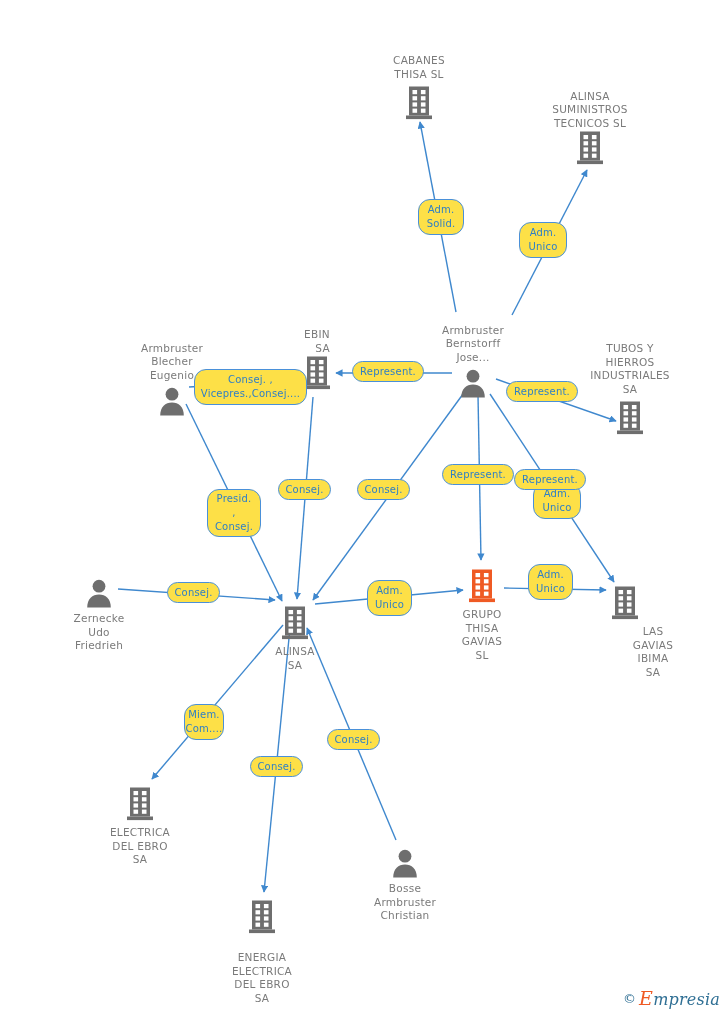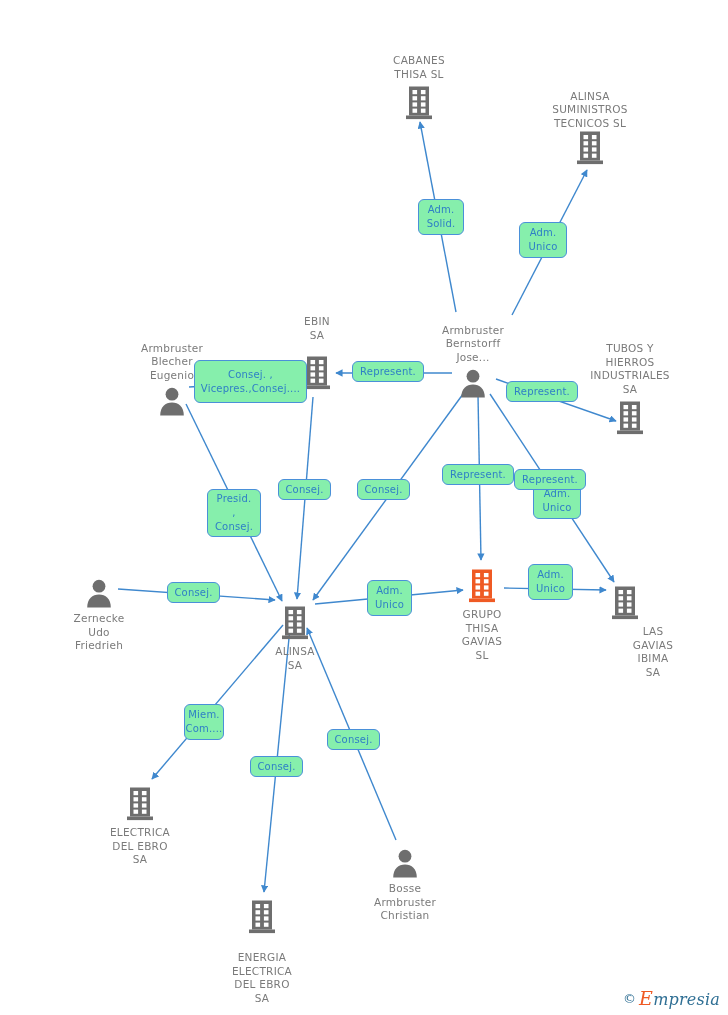--- a/index.html
+++ b/index.html
@@ -24,23 +24,23 @@
 
   
   .bld{display:block;}
   
   .per{display:block;}
 
   
   .rel{
     position:absolute;
     box-sizing:border-box;
-    background:#86efac;
+    background:#fde047;
     border:1px solid #4a90d9;
-    border-radius:6px;
+    border-radius:12px;
     color:#2f7fc6;
     font-size:10px;
     line-height:13px;
     letter-spacing:.2px;
     text-align:center;
     display:flex;align-items:center;justify-content:center;
     padding:1px 19px;
     white-space:pre-line;
   }
   .rel.two{line-height:14px;}
@@ -160,21 +160,21 @@
               <rect x="16.9" y="5" width="4.6" height="4.2"></rect>
               <rect x="8.5" y="11.2" width="4.6" height="4.2"></rect>
               <rect x="16.9" y="11.2" width="4.6" height="4.2"></rect>
               <rect x="8.5" y="17.4" width="4.6" height="4.2"></rect>
               <rect x="16.9" y="17.4" width="4.6" height="4.2"></rect>
               <rect x="8.5" y="23.6" width="4.6" height="4.2"></rect>
               <rect x="16.9" y="23.6" width="4.6" height="4.2"></rect>
             </g>
           </svg>
         </span>
-        <div class="caption" style="bottom: 13px; white-space: pre-line;">EBIN SA</div>
+        <div class="caption" style="bottom: 0; white-space: pre-line; text-align: right;">EBIN SA</div>
       </div>
       <div class="node cap-above" style="left: 630px; top: 400px;">
         <span class="glyph">
           <svg class="bld" width="30" height="36" viewBox="0 0 30 36" aria-hidden="true">
             <rect x="5" y="1.5" width="20" height="29" fill="#6e6e6e"></rect>
             <rect x="2" y="30.5" width="26" height="3.6" fill="#6e6e6e"></rect>
             <g fill="#ffffff">
               <rect x="8.5" y="5" width="4.6" height="4.2"></rect>
               <rect x="16.9" y="5" width="4.6" height="4.2"></rect>
               <rect x="8.5" y="11.2" width="4.6" height="4.2"></rect>
@@ -312,21 +312,21 @@
         <div class="caption" style="top: 34px; white-space: pre-line;">Bosse
 Armbruster
 Christian</div>
       </div>
     </div>
   <div id="labels-layer">
       <div class="rel two" style="left: 418px; top: 199px; width: 46px; height: 36px; white-space: pre-line;">Adm.
 Solid.</div>
       <div class="rel two" style="left: 519px; top: 222px; width: 48px; height: 36px; white-space: pre-line;">Adm.
 Unico</div>
-      <div class="rel two" style="left: 194px; top: 360px; width: 113px; height: 43px; white-space: pre-line;">Consej. ,
+      <div class="rel two" style="left: 194px; top: 369px; width: 113px; height: 36px; white-space: pre-line;">Consej. ,
 Vicepres.,Consej....</div>
       <div class="rel" style="left: 352px; top: 361px; width: 72px; height: 21px; white-space: pre-line;">Represent.</div>
       <div class="rel" style="left: 506px; top: 381px; width: 72px; height: 21px; white-space: pre-line;">Represent.</div>
       <div class="rel" style="left: 442px; top: 464px; width: 72px; height: 21px; white-space: pre-line;">Represent.</div>
       <div class="rel two" style="left: 533px; top: 483px; width: 48px; height: 36px; white-space: pre-line;">Adm.
 Unico</div>
       <div class="rel" style="left: 514px; top: 469px; width: 72px; height: 21px; white-space: pre-line;">Represent.</div>
       <div class="rel two" style="left: 207px; top: 489px; width: 54px; height: 48px; white-space: pre-line;">Presid. ,
 Consej.</div>
       <div class="rel" style="left: 278px; top: 479px; width: 53px; height: 21px; white-space: pre-line;">Consej.</div>

